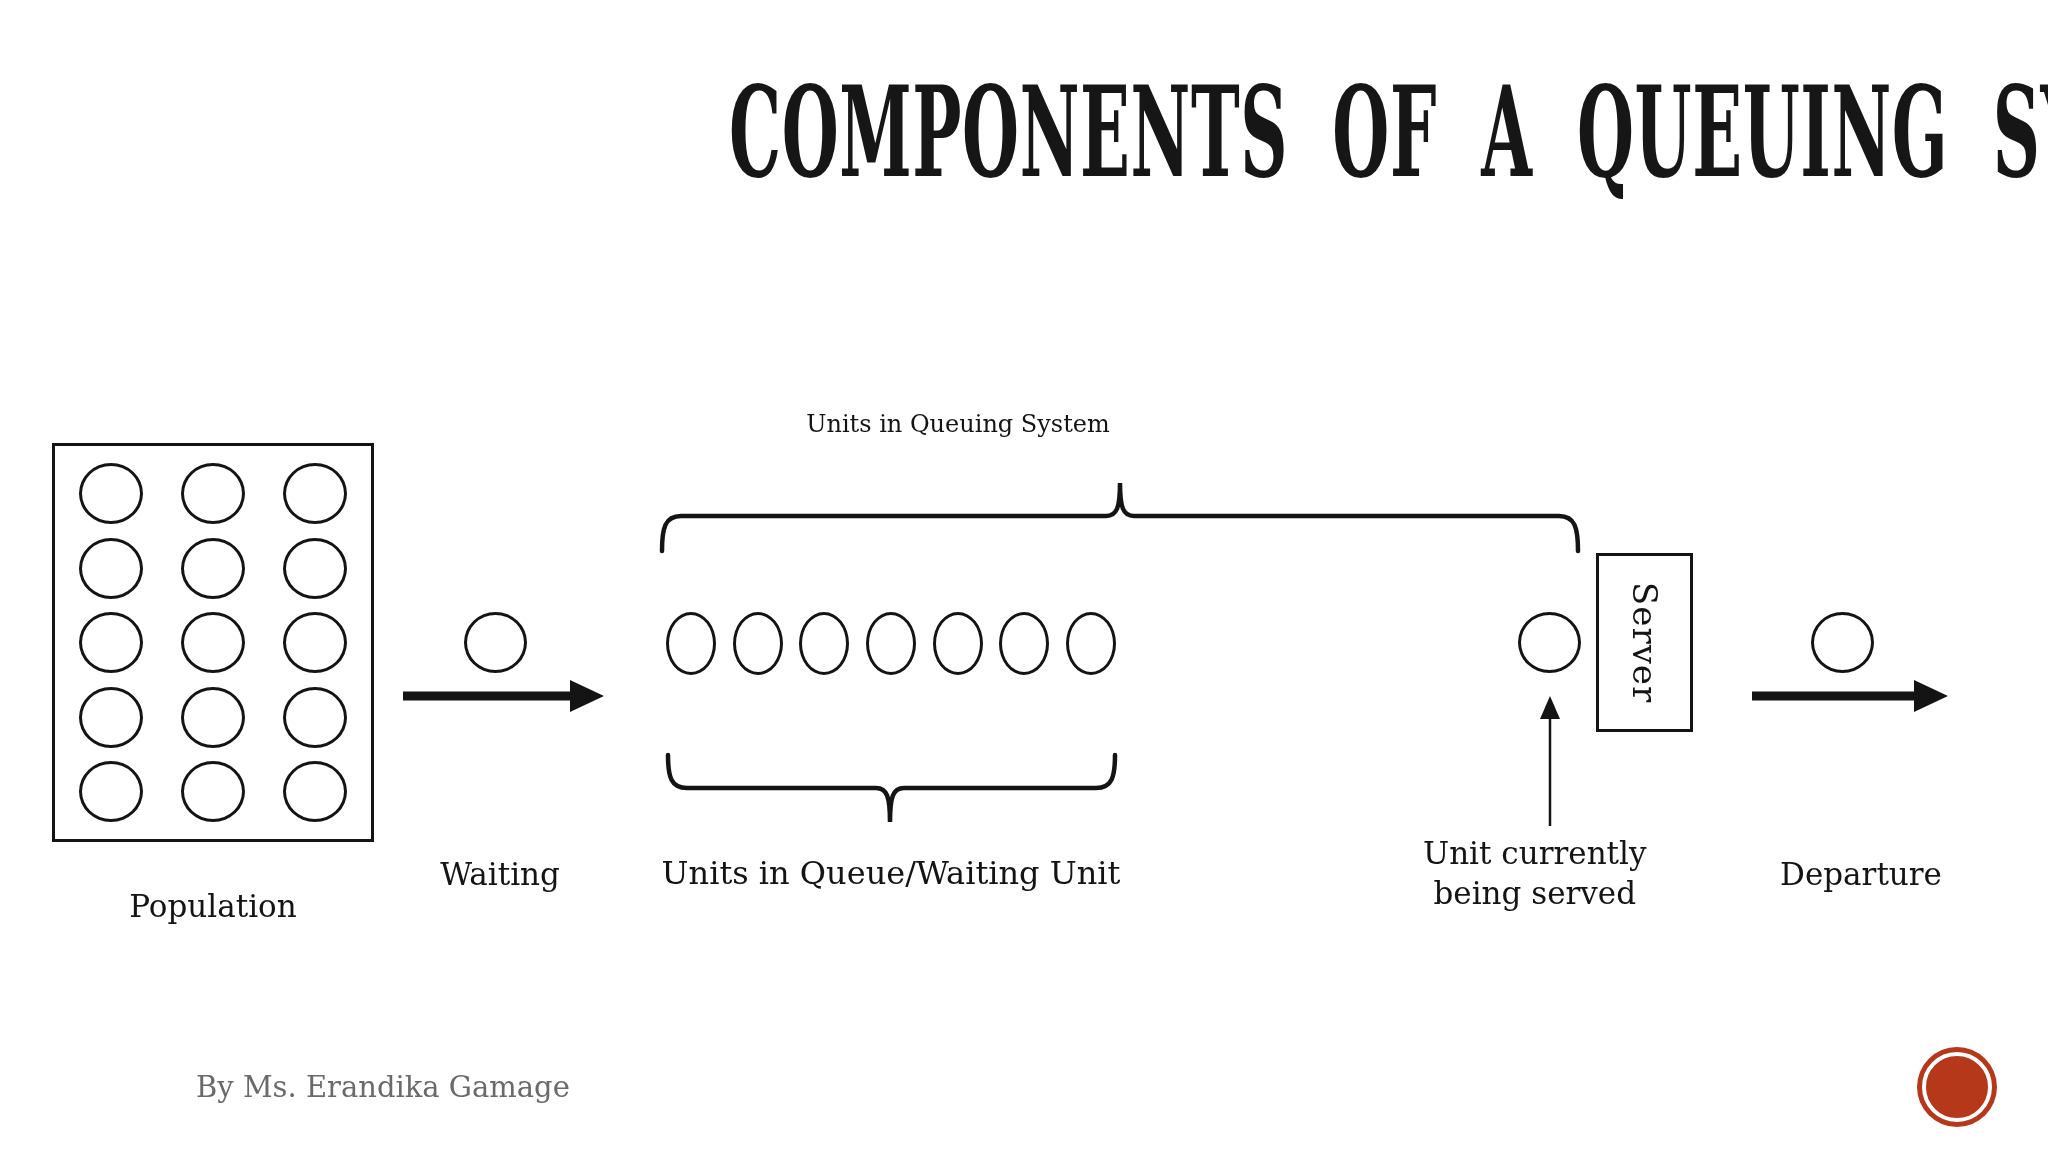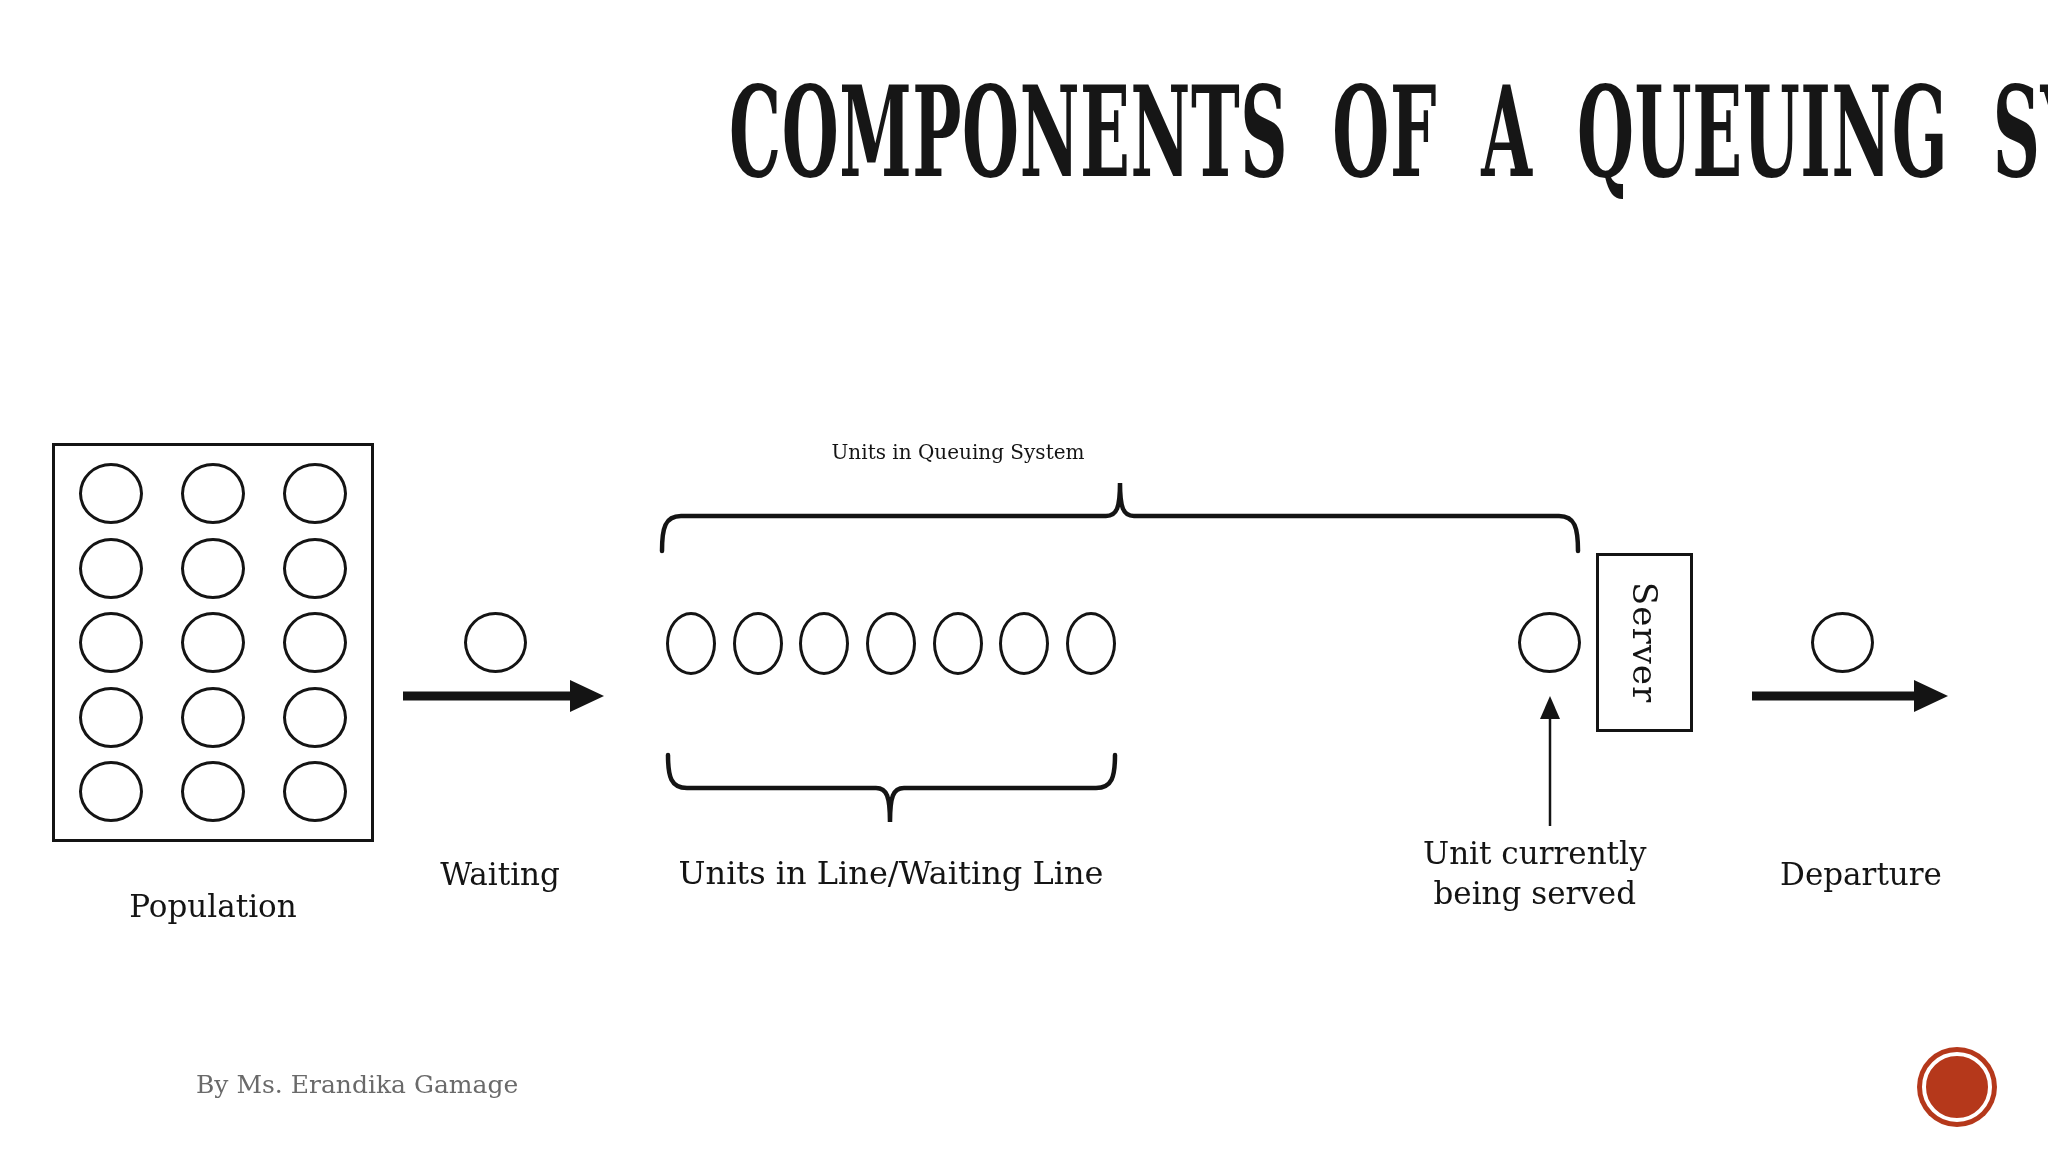--- a/index.html
+++ b/index.html
@@ -39,26 +39,26 @@
     box-sizing:border-box;display:flex;align-items:center;justify-content:center;
   }
   .server-label{
     writing-mode:vertical-rl;text-orientation:mixed;font-size:34px;letter-spacing:1px;color:#141414;
   }
   
   .lbl{position:absolute;font-size:31px;color:#141414;}
   .lbl-center{text-align:center;}
   .population-lbl{left:52px;width:322px;top:888px;}
   .arrival-lbl{left:412px;width:176px;top:856px;}
-  .system-lbl{left:708px;width:500px;top:410px;font-size:20px;margin-top:30px;}
+  .system-lbl{left:708px;width:500px;top:410px;font-size:24px;}
   .queue-lbl{left:641px;width:500px;top:854px;font-size:32px;}
   .served-lbl{left:1423px;top:833px;line-height:40px;text-align:center;}
   .departure-lbl{left:1741px;width:240px;top:856px;}
   
-  .footer{position:absolute;left:196px;top:1070px;font-size:25px;color:#6a6a6a;}
+  .footer{position:absolute;left:196px;top:1070px;font-size:29px;color:#6a6a6a;}
   
   .stamp{position:absolute;left:1917px;top:1047px;width:80px;height:80px;border-radius:50%;
     background:#b5381b;}
   .stamp::after{content:"";position:absolute;inset:5px;border:4px solid #ffffff;border-radius:50%;}
   
   .overlay{position:absolute;left:0;top:0;width:2048px;height:1152px;pointer-events:none;}
 </style>
 </head>
 <body>
 
@@ -117,21 +117,21 @@
   <div class="queue-row">
     <div class="unit queue-unit"></div>
   <div class="unit queue-unit"></div>
       <div class="unit queue-unit"></div>
       <div class="unit queue-unit"></div>
       <div class="unit queue-unit"></div>
       <div class="unit queue-unit"></div>
       <div class="unit queue-unit"></div>
     </div>
   <div class="lbl lbl-center system-lbl">Units in Queuing System</div>
-  <div class="lbl lbl-center queue-lbl">Units in Line/Waiting Line</div>
+  <div class="lbl lbl-center queue-lbl">Units in Queue/Waiting Unit</div>
 
   <div class="unit single-unit served-unit"></div>
   <div class="server-box">
     <span class="server-label">Server</span>
   </div>
   <div class="lbl served-lbl">
     <div>Unit currently</div>
     <div>being served</div>
   </div>
 

